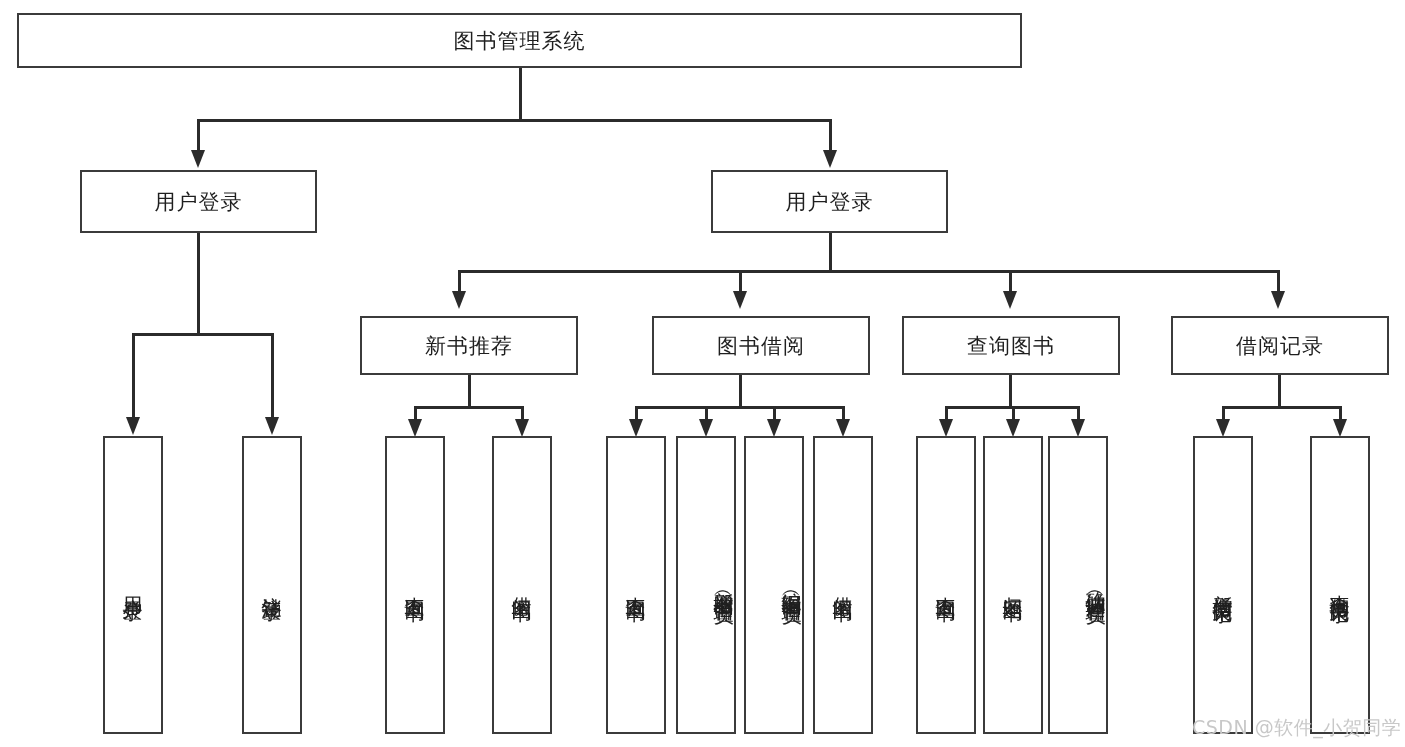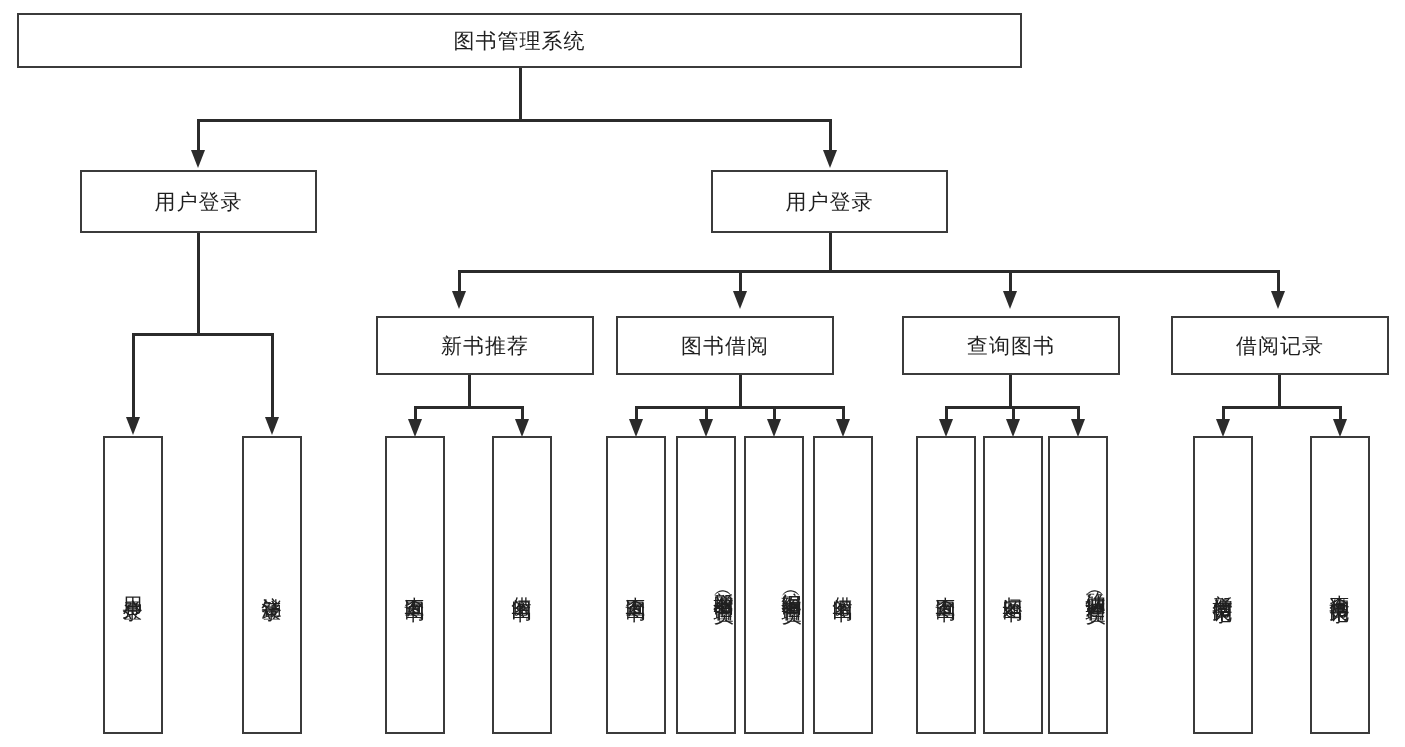--- a/index.html
+++ b/index.html
@@ -106,24 +106,24 @@
   <div class="edge h" style="left:458px; top:270px; width:822px;"></div>
   <div class="edge v" style="left:458px; top:270px; height:22px;"></div>
   <div class="arrow" style="left:452px; top:291px;"></div>
   <div class="edge v" style="left:739px; top:270px; height:22px;"></div>
   <div class="arrow" style="left:733px; top:291px;"></div>
   <div class="edge v" style="left:1009px; top:270px; height:22px;"></div>
   <div class="arrow" style="left:1003px; top:291px;"></div>
   <div class="edge v" style="left:1277px; top:270px; height:22px;"></div>
   <div class="arrow" style="left:1271px; top:291px;"></div>
 
-  <div class="node horiz" style="left:360px; top:316px; width:218px; height:59px;margin-left:16px;">
+  <div class="node horiz" style="left:360px; top:316px; width:218px; height:59px;">
     <span class="node-label">新书推荐</span>
   </div>
-  <div class="node horiz" style="left:616px; top:316px; width:218px; height:59px;">
+  <div class="node horiz" style="left:652px; top:316px; width:218px; height:59px;">
     <span class="node-label">图书借阅</span>
   </div>
   <div class="node horiz" style="left:902px; top:316px; width:218px; height:59px;">
     <span class="node-label">查询图书</span>
   </div>
   <div class="node horiz" style="left:1171px; top:316px; width:218px; height:59px;">
     <span class="node-label">借阅记录</span>
   </div>
 
   <div class="edge v" style="left:468px; top:375px; height:33px;"></div>
@@ -197,14 +197,15 @@
     <span class="node-label">确认归还（管理员）</span>
   </div>
 
   <div class="node vert" style="left:1193px; top:436px; width:60px; height:298px;">
     <span class="node-label">新增借阅记录</span>
   </div>
   <div class="node vert" style="left:1310px; top:436px; width:60px; height:298px;">
     <span class="node-label">查询借阅记录</span>
   </div>
 
+  <div class="watermark" style="left:1192px; top:715px;">CSDN @软件_小贺同学</div>
 
 </div>
 
 </body></html>

